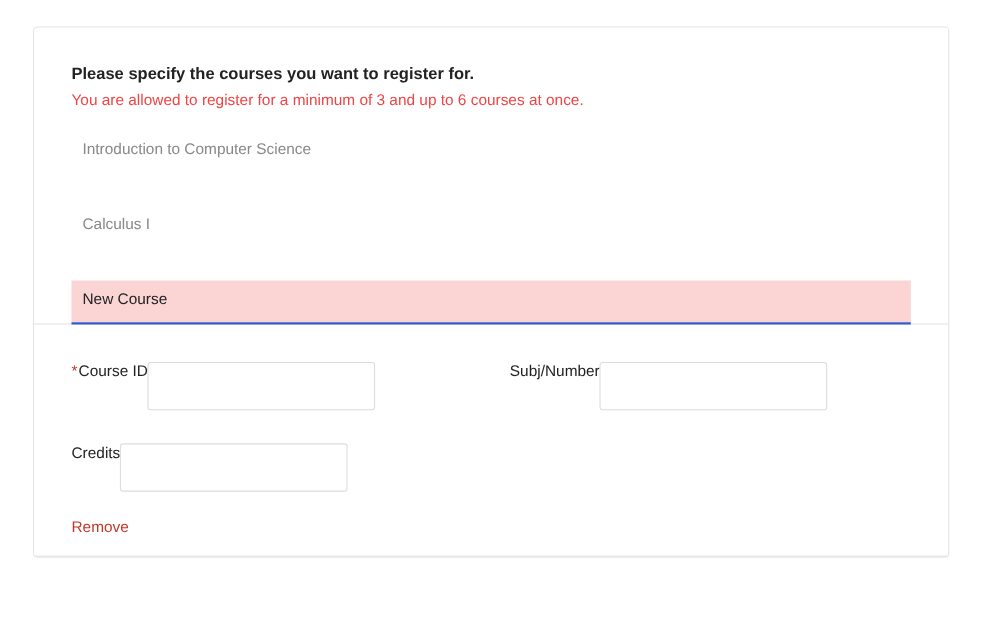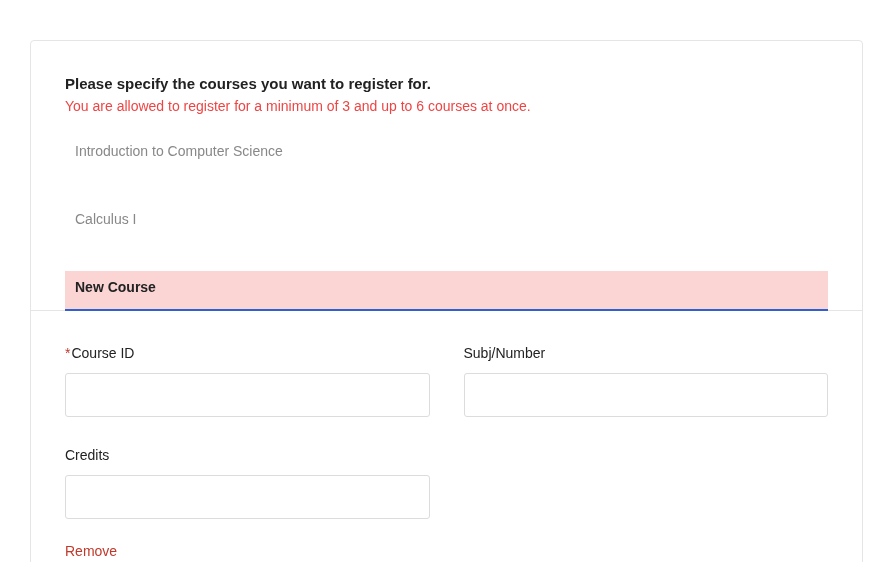--- a/index.html
+++ b/index.html
@@ -7,21 +7,21 @@
     margin: 0;
     padding: 0;
     font-family: "Segoe UI", "Helvetica Neue", Arial, sans-serif;
     font-size: 14px;
     color: #333;
     background: #fff;
   }
   .page {
     width: 893px;
     height: 562px;
-    padding: 40px 30px;
+    padding: 24px 30px;
   }
   .card {
     border: 1px solid #e5e5e5;
     border-radius: 4px;
     background: #fff;
   }
   .card-header {
     padding: 34px 34px 0 34px;
     border-bottom: 1px solid #e5e5e5;
   }
@@ -46,37 +46,37 @@
     padding: 8px 10px 14px 10px;
     color: #888;
     font-size: 14px;
     cursor: pointer;
     position: relative;
     bottom: -1px;
     border-bottom: 2px solid transparent;
   }
   .tab.active {
     color: #222;
-    font-weight: 700;
+    font-weight: 400;
     border-bottom: 2px solid #2f5fd0;
     background: #fbd4d4;
   }
   .card-body {
     padding: 34px 34px 18px 34px;
     border-bottom: 1px solid #e5e5e5;
   }
   .form-grid {
     display: grid;
     grid-template-columns: 1fr 1fr;
     column-gap: 34px;
     row-gap: 30px;
   }
   .form-field {
     display: flex;
-    flex-direction: column;
+    flex-direction: row;
   }
   .field-label {
     font-size: 14px;
     color: #222;
     margin-bottom: 12px;
   }
   .required-star {
     color: #c0392b;
     margin-right: 1px;
   }

